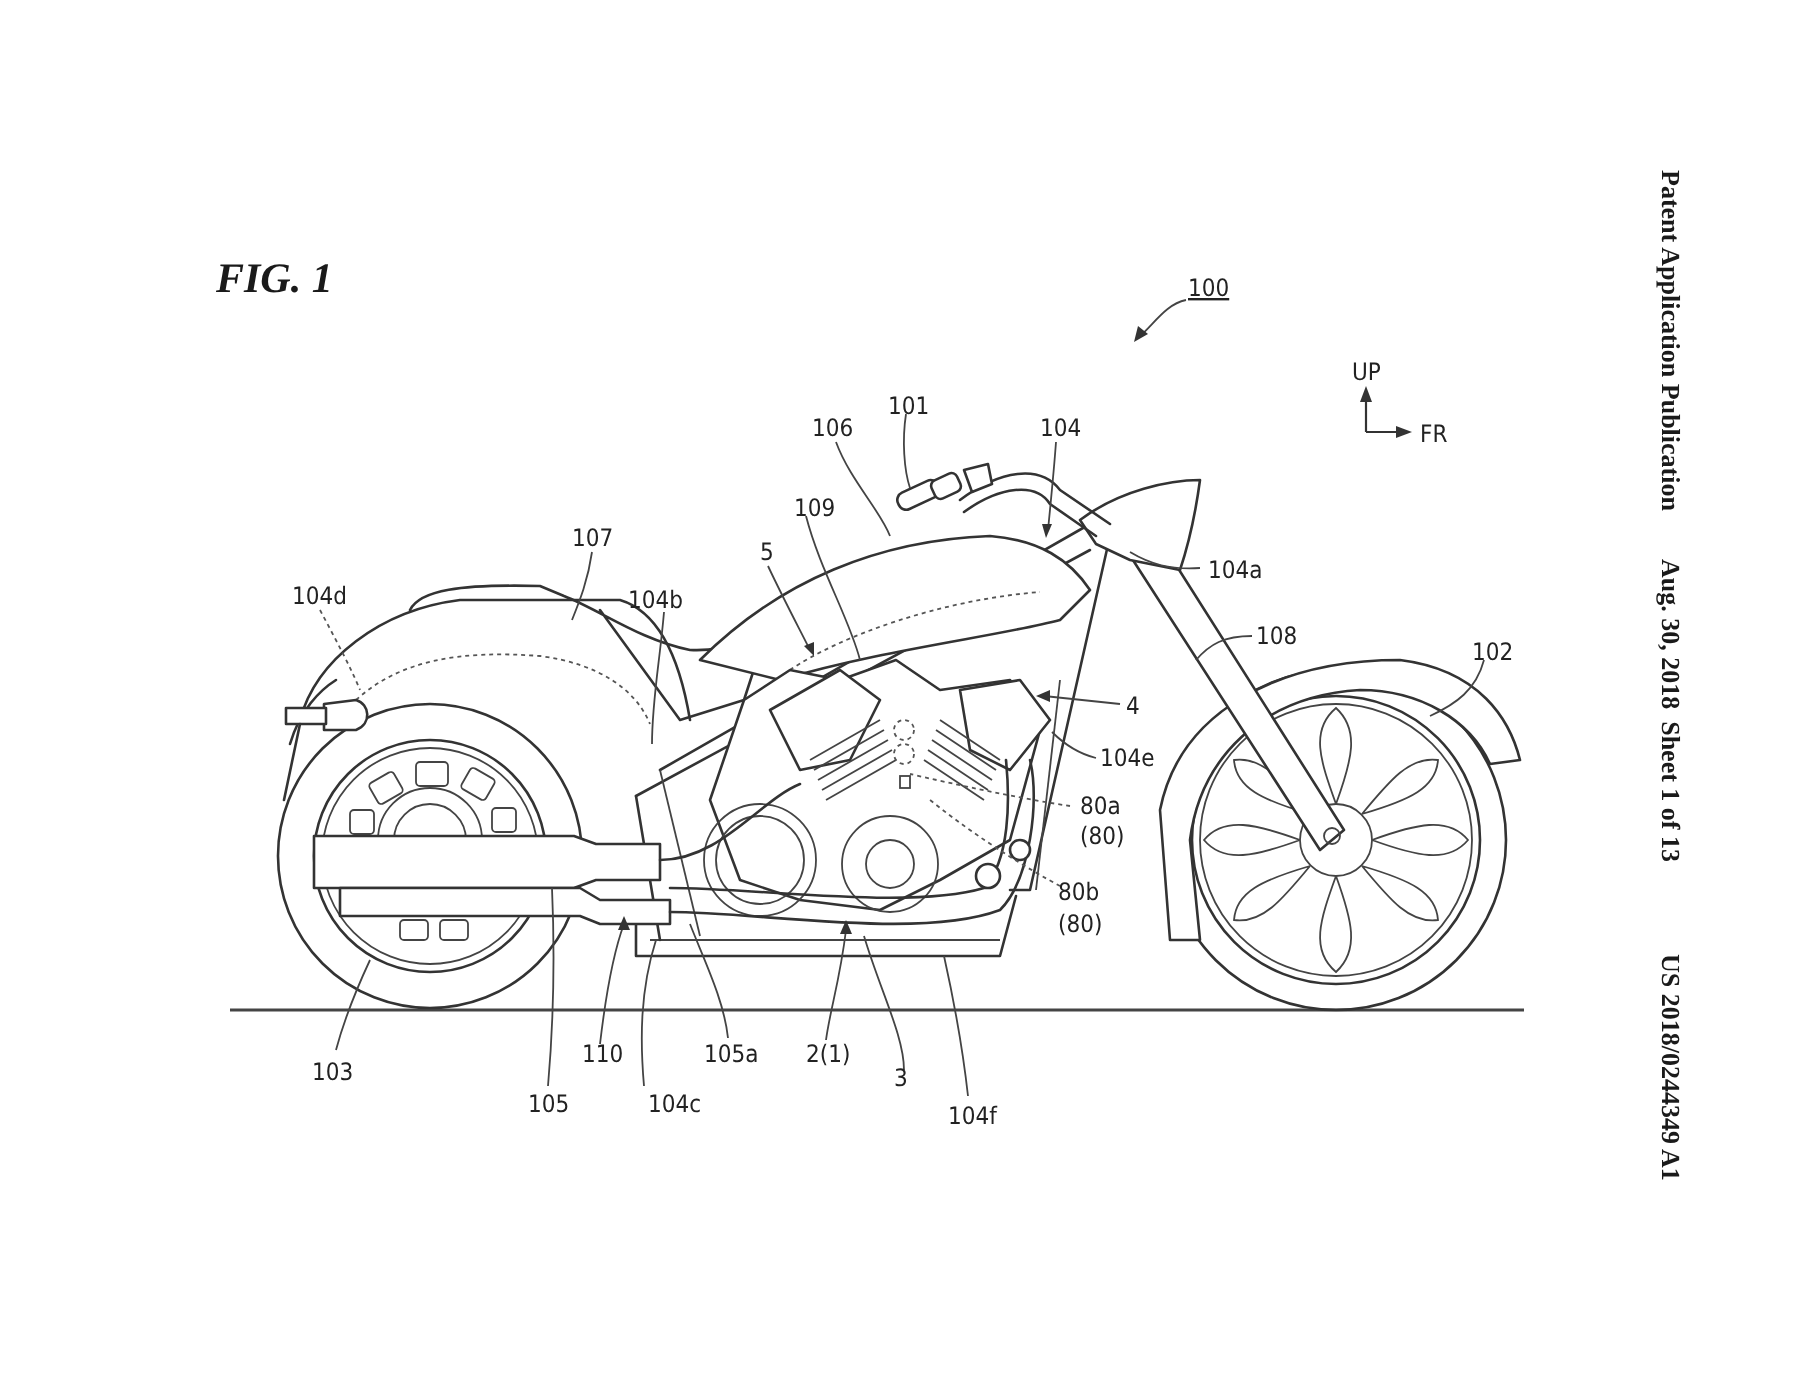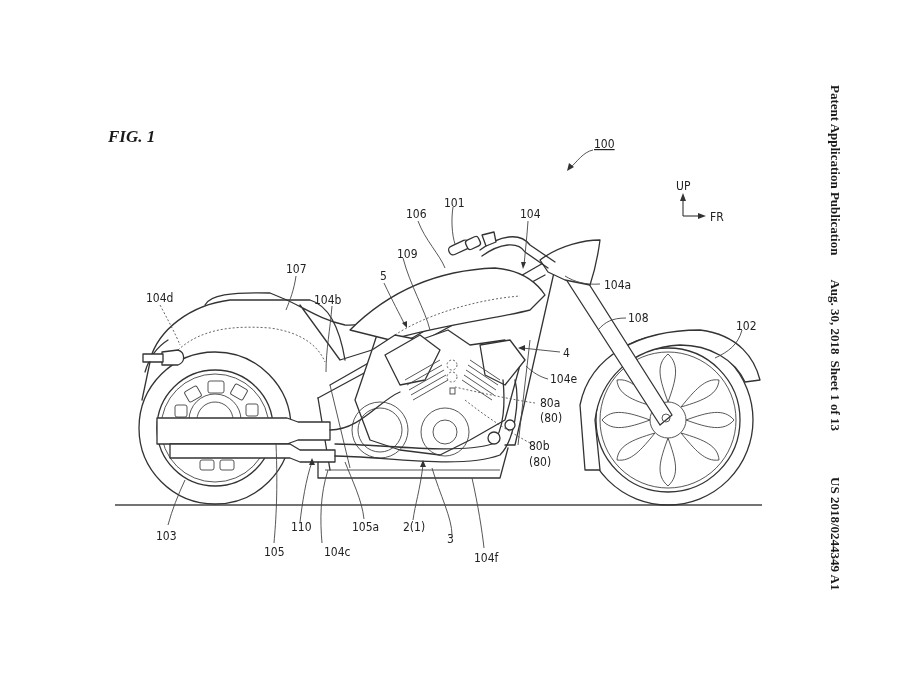--- a/index.html
+++ b/index.html
@@ -1,18 +1,18 @@
 <!DOCTYPE html>
 <html><head>
 <meta charset="utf-8">
 <style>
   html,body{margin:0;padding:0;background:#ffffff;}
   body{width:900px;height:699px;position:relative;overflow:hidden;font-family:"Liberation Sans",sans-serif;color:#222;}
   #sheet{position:absolute;left:0;top:0;width:900px;height:699px;}
-  .fig-title{position:absolute;left:108px;top:127px;font-family:"Liberation Serif",serif;font-style:italic;font-weight:bold;font-size:17px;color:#1a1a1a;}
+  .fig-title{position:absolute;left:108px;top:127px;font-family:"Liberation Serif",serif;font-style:italic;font-weight:bold;font-size:21px;color:#1a1a1a;}
   .side-header{position:absolute;left:820px;top:85px;width:30px;height:540px;}
   .side-header .rot{position:absolute;left:0;top:0;width:540px;height:30px;transform-origin:0 0;transform:translate(30px,0) rotate(90deg);display:flex;align-items:center;font-family:"Liberation Serif",serif;font-weight:bold;font-size:13px;color:#1a1a1a;white-space:nowrap;}
   .side-header .pub{margin-left:0;}
   .side-header .date{margin-left:24px;}
   .side-header .sheetno{margin-left:6px;}
   .side-header .num{margin-left:46px;}
   svg text{font-family:"DejaVu Sans Condensed","DejaVu Sans",sans-serif;font-size:12px;fill:#222;}
   .ln{fill:none;stroke:#333;stroke-width:1.3;stroke-linejoin:round;stroke-linecap:round;}
   .thin{fill:none;stroke:#444;stroke-width:0.9;}
   .lead{fill:none;stroke:#444;stroke-width:0.9;}

